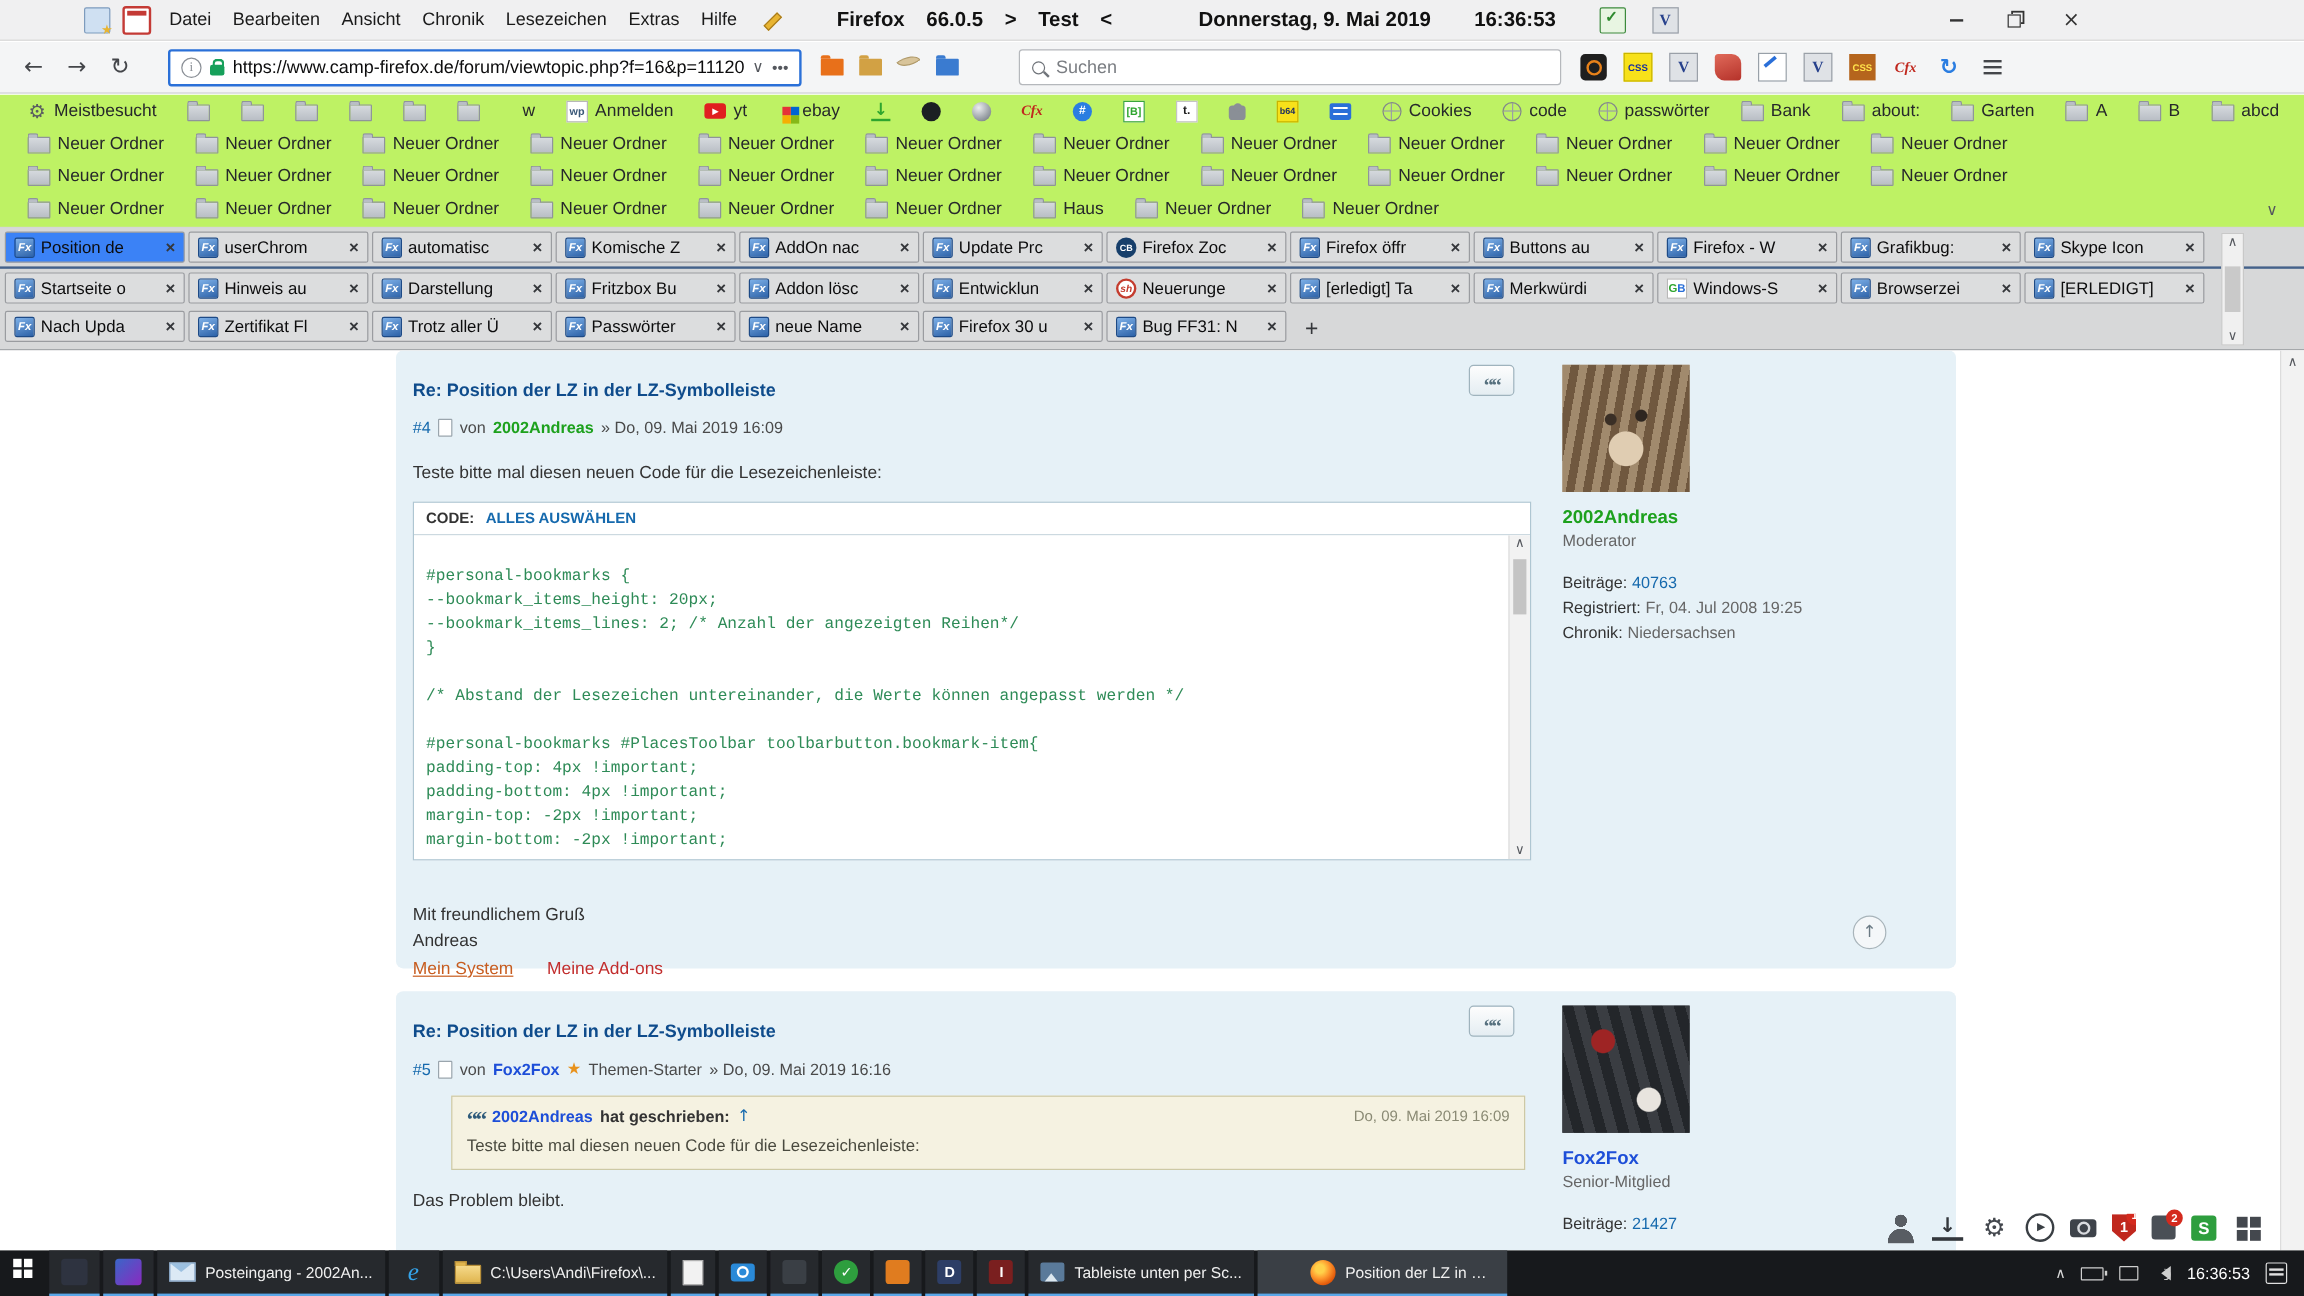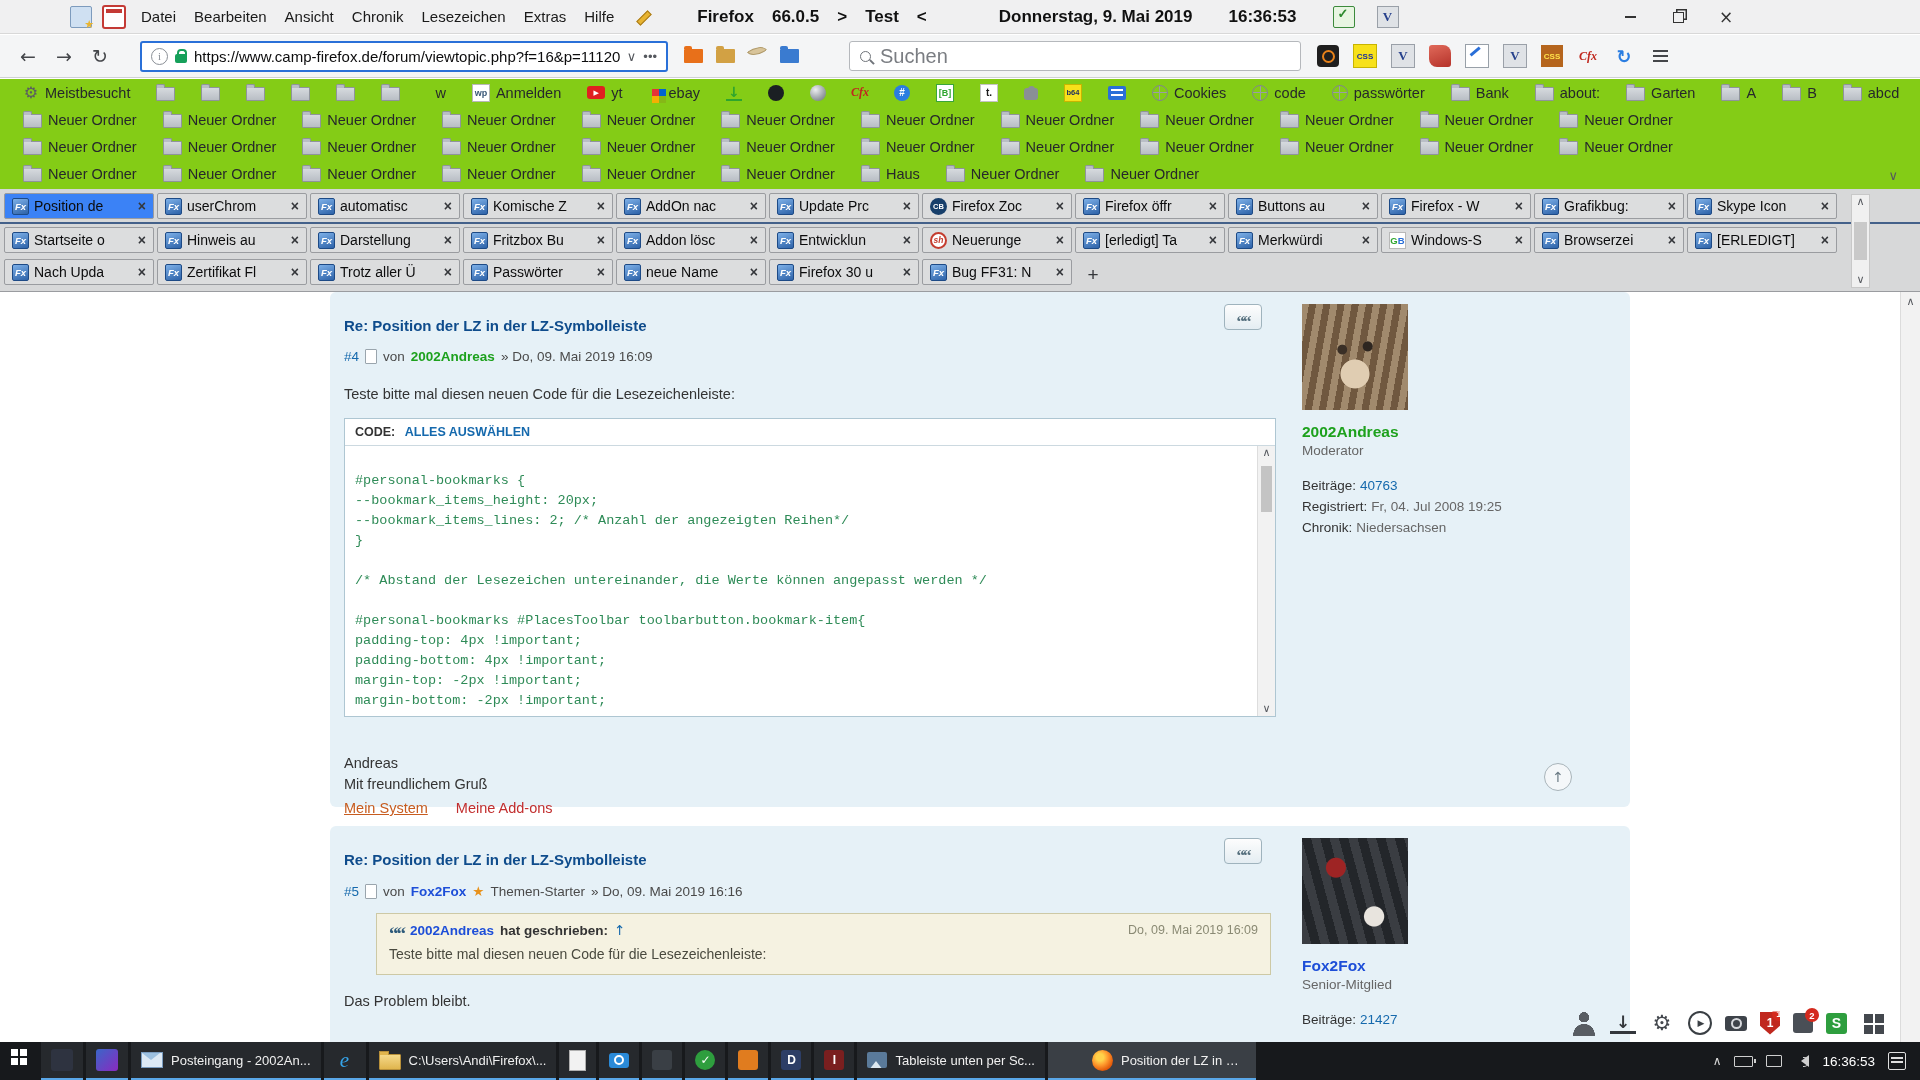--- a/index.html
+++ b/index.html
@@ -51,41 +51,41 @@
   .k-session-restore::before{content:"↻";font-family:"DejaVu Sans";font-size:14px;font-weight:bold;}
   .fold{width:19px;height:14px;border-radius:1px;position:relative;}
   .fold::before{content:"";position:absolute;left:0;top:-3px;width:8px;height:3px;background:inherit;border-radius:2px 2px 0 0;}
   .k-folder-open{background:#d2a144;}
   .k-quill::before{content:"";width:16px;height:8px;background:#d8c49a;border:1px solid #b09a6a;border-radius:0 100% 0 100%;transform:rotate(-35deg);}
   .k-folder-blue{background:#3a7bd0;}
   .searchbox{width:452px;height:30px;background:#fff;border:1px solid #b5b8bc;border-radius:3px;
              display:flex;align-items:center;gap:9px;padding:0 10px;box-sizing:border-box;margin-left:18px;flex:none;}
   .ic-lens{width:9px;height:9px;border:1.8px solid #70747a;border-radius:50%;position:relative;flex:none;}
   .ic-lens::after{content:"";position:absolute;left:8px;top:9px;width:6px;height:1.8px;background:#70747a;transform:rotate(45deg);}
-  .search-ph{color:#7a7d82;font-size:20px;}
+  .search-ph{color:#7a7d82;font-size:15px;}
   .nav-right{display:flex;gap:14px;margin-left:16px;align-items:center;}
   .k-q-orange{background:#1f1f1f;border-radius:4px;}
   .k-q-orange::before{content:"";width:9px;height:9px;border:2.5px solid #e8821a;border-radius:50%;}
   .k-css-yellow{background:#f7e11a;border:1px solid #c8b400;font-weight:bold;font-size:8px;color:#1a2f9e;}
   .k-css-yellow::before{content:"CSS";}
   .k-v-badge{background:#dfe2e6;border:1px solid #9aa0a8;font-family:"Liberation Serif",serif;font-weight:bold;color:#27418c;font-size:13px;}
   .k-v-badge::before{content:"V";}
   .k-script-red{background:linear-gradient(160deg,#e06a5a,#b5322a);border-radius:3px 8px 3px 8px;}
   .k-notepad{background:#fff;border:1px solid #98a0a8;}
   .k-notepad::before{content:"";position:absolute;left:3px;top:5px;width:12px;height:2.5px;background:#2a6fd8;transform:rotate(-40deg);}
   .k-css-orange{background:#b5651d;font-weight:bold;font-size:8px;color:#ffe24a;}
   .k-css-orange::before{content:"CSS";}
   .k-cfx{color:#c0281e;font-family:"Liberation Serif",serif;font-style:italic;font-weight:bold;font-size:12px;}
   .k-cfx::before{content:"Cfx";}
   .k-sync-blue{color:#2a7de1;font-weight:bold;font-size:18px;}
   .k-sync-blue::before{content:"↻";font-family:"DejaVu Sans";}
   .k-menu::before{content:"";width:15px;height:2px;background:#44464a;box-shadow:0 5px 0 #44464a,0 -5px 0 #44464a;}
 
   
-  .bmarks{position:absolute;left:0;top:79px;width:100%;height:111px;background:#84cc16;
+  .bmarks{position:absolute;left:0;top:79px;width:100%;height:111px;background:#bef264;
           border-bottom:1px solid #d4d6d8;box-sizing:border-box;padding-left:10px;}
   .bm-row{display:flex;align-items:center;height:27px;overflow:hidden;}
   .bm-item{display:flex;align-items:center;gap:6px;padding:0 13px;flex:none;font-size:14.5px;color:#26282b;}
   .bm-ic{width:16px;height:16px;position:relative;display:flex;align-items:center;justify-content:center;flex:none;}
   .bm-label:empty{display:none;}
   .k-gear::before{content:"⚙";font-family:"DejaVu Sans";font-size:16px;color:#5a5d61;}
   .k-folder{width:17px;height:12px;background:linear-gradient(#d6dade,#b9bec5);border:1px solid #8f949b;border-radius:1px;margin-top:3px;position:relative;}
   .k-folder::before{content:"";position:absolute;left:-1px;top:-4px;width:7px;height:3px;background:#b9bec5;border:1px solid #8f949b;border-bottom:none;border-radius:2px 2px 0 0;}
   .k-globe{border:1px solid #82868c;border-radius:50%;width:14px;height:14px;
            background:linear-gradient(#9a9ea4,#9a9ea4) center/100% 1px no-repeat,linear-gradient(#9a9ea4,#9a9ea4) center/1px 100% no-repeat;}
@@ -810,22 +810,22 @@
             <div class="code-line">/* Abstand der Lesezeichen untereinander, die Werte können angepasst werden */</div>
             <div class="code-line"></div>
             <div class="code-line">#personal-bookmarks #PlacesToolbar toolbarbutton.bookmark-item{</div>
             <div class="code-line">padding-top: 4px !important;</div>
             <div class="code-line">padding-bottom: 4px !important;</div>
             <div class="code-line">margin-top: -2px !important;</div>
             <div class="code-line">margin-bottom: -2px !important;</div>
           </div>
       </div>
       <div class="signature">
+        <div>Mit freundlichem Gruß</div>
         <div>Andreas</div>
-        <div>Mit freundlichem Gruß</div>
         <div class="sig-links">
           <span class="sig-link1">Mein System</span>
           <span class="sig-link2">Meine Add-ons</span>
         </div>
       </div>
       <div class="profile">
         <div class="avatar avatar-cat"></div>
         <div class="profile-name author-green">2002Andreas</div>
         <div class="profile-rank">Moderator</div>
         <div class="profile-fields">

